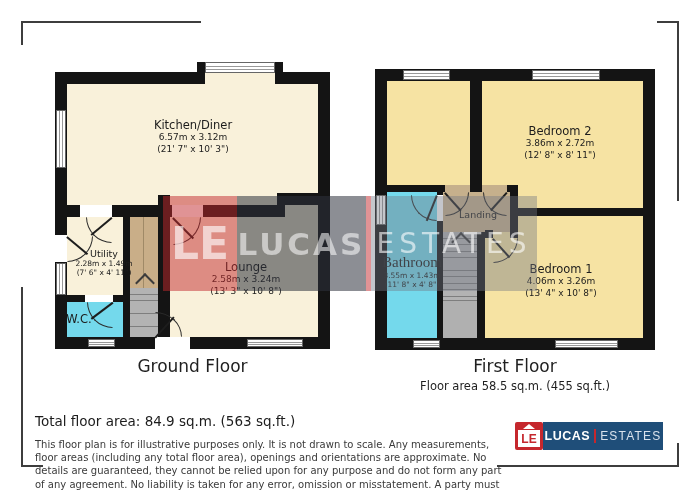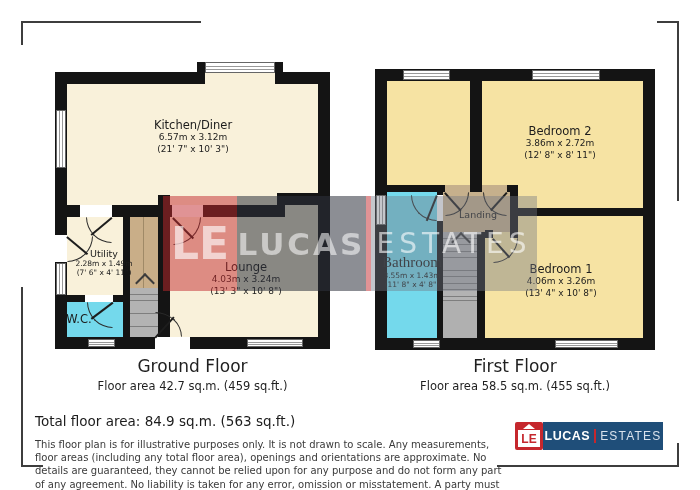--- a/index.html
+++ b/index.html
@@ -117,21 +117,21 @@
     <div class="arc arc-tr" style="left:100px;top:250px;width:27px;height:25px;"></div>
     <div class="leaf" style="left:100px;top:275px;width:28px;transform:rotate(-48deg);"></div>
 
     <div class="rlabel" style="left:138px;top:56px;">
       <div class="rname">Kitchen/Diner</div>
       <div class="rdim">6.57m x 3.12m</div>
       <div class="rdim">(21' 7" x 10' 3")</div>
     </div>
     <div class="rlabel" style="left:191px;top:198px;">
       <div class="rname">Lounge</div>
-      <div class="rdim">4.03m x 3.24m</div>
+      <div class="rdim">2.58m x 3.24m</div>
       <div class="rdim">(13' 3" x 10' 8")</div>
     </div>
     <div class="rlabel" style="left:49px;top:186px;">
       <div class="rname-sm">Utility</div>
       <div class="rdim-sm">2.28m x 1.49m</div>
       <div class="rdim-sm">(7' 6" x 4' 11")</div>
     </div>
     <div class="rlabel" style="left:24px;top:250px;">
       <div class="rname">W.C.</div>
     </div>
@@ -206,21 +206,20 @@
     <div class="wm-blk" style="left:74px;width:129px;background:rgba(45,50,60,.55);">
       <span style="font-size:31px;font-weight:bold;letter-spacing:3px;color:rgba(255,255,255,.55);">LUCAS</span>
     </div>
     <div class="wm-blk" style="left:203px;width:5px;background:rgba(193,40,44,.5);"></div>
     <div class="wm-blk" style="left:208px;width:166px;background:rgba(115,120,130,.42);">
       <span style="font-size:28px;letter-spacing:5px;color:rgba(255,255,255,.6);">ESTATES</span>
     </div>
   </div>
 
   <div class="ftitle" style="left:55px;top:356px;width:275px;">Ground Floor</div>
-  <div class="farea" style="left:55px;top:379px;width:275px;">Floor area 42.7 sq.m. (459 sq.ft.)</div>
   <div class="ftitle" style="left:375px;top:356px;width:280px;">First Floor</div>
   <div class="farea" style="left:375px;top:379px;width:280px;">Floor area 58.5 sq.m. (455 sq.ft.)</div>
 
   <div id="total-area">Total floor area: 84.9 sq.m. (563 sq.ft.)</div>
   <div id="disclaimer">This floor plan is for illustrative purposes only. It is not drawn to scale. Any measurements, floor areas (including any total floor area), openings and orientations are approximate. No details are guaranteed, they cannot be relied upon for any purpose and do not form any part of any agreement. No liability is taken for any error, omission or misstatement. A party must rely upon its own inspection(s). Powered by www.Propertybox.io</div>
 
   <div id="logo">
     <div id="le-box">
       <div id="le-roof"></div>
       <div id="le-inner">LE</div>

